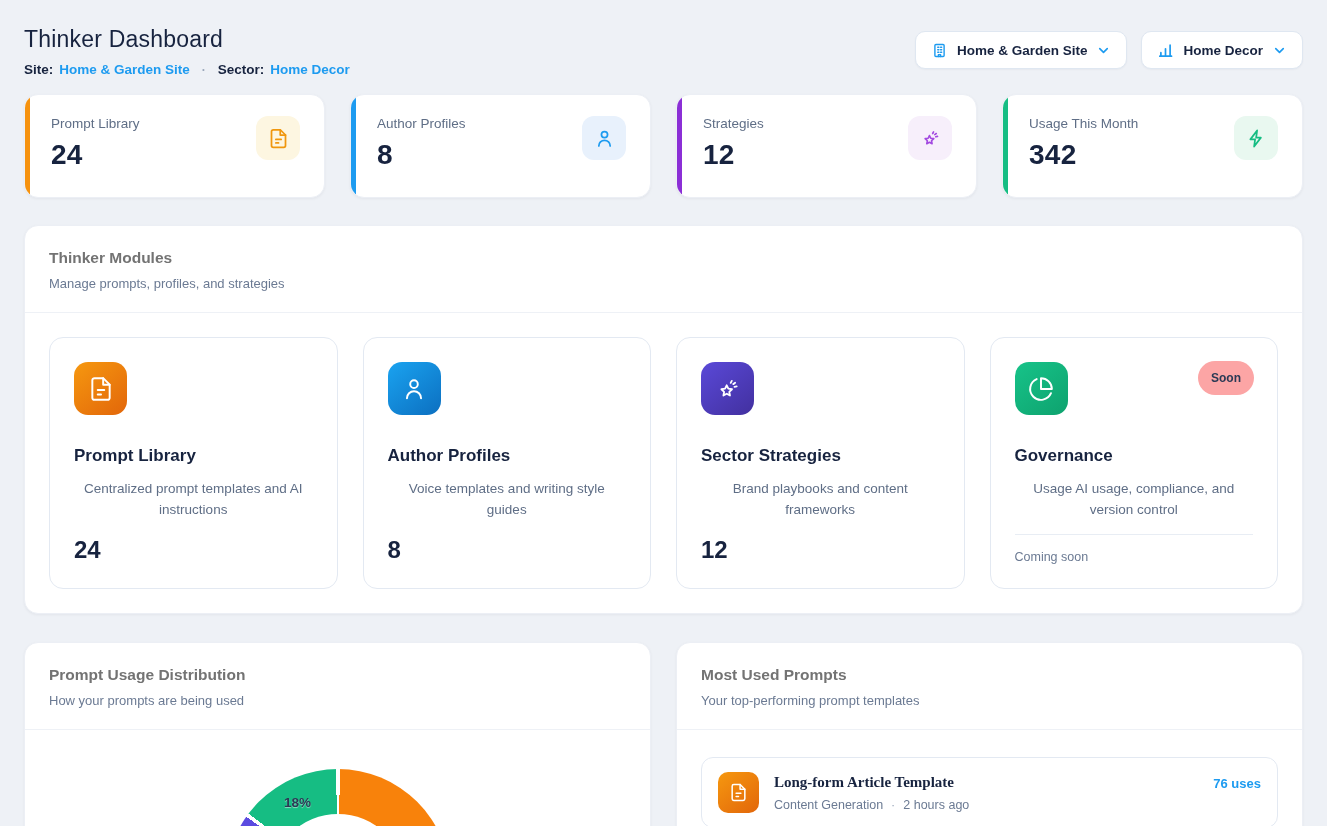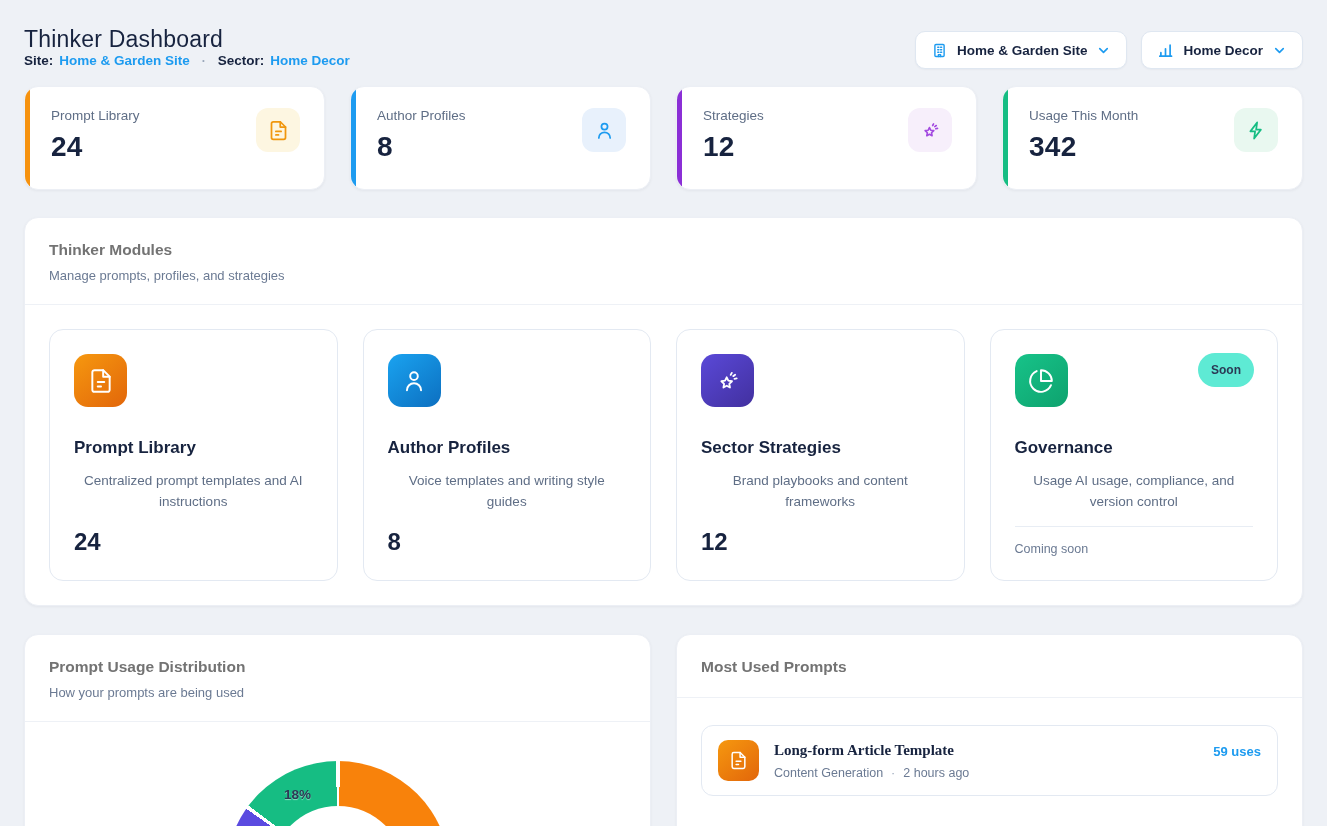--- a/index.html
+++ b/index.html
@@ -7,21 +7,21 @@
   body {
     font-family:"Liberation Sans", sans-serif;
     background:#eef1f6;
     color:#17233f;
   }
   .page { padding:26px 24px 0; }
 
   
   .header { display:flex; justify-content:space-between; align-items:flex-start; }
   .page-title { font-size:23px; font-weight:400; letter-spacing:.2px; color:#17233f; }
-  .subline { font-size:13.5px; font-weight:700; color:#17233f; display:flex; gap:6px; align-items:center; }
+  .subline { margin-top:9px; font-size:13.5px; font-weight:700; color:#17233f; display:flex; gap:6px; align-items:center; }
   .subline a { color:#1d9bf0; text-decoration:none; font-weight:700; }
   .subline .dot { color:#9aa7ba; font-weight:700; padding:0 6px; font-size:12px; }
   .selectors { display:flex; gap:14px; margin-top:5px; }
   .selector-btn {
     display:flex; align-items:center; gap:9px; height:38px; padding:0 15px;
     background:#fff; border:1px solid #dfe7f1; border-radius:10px;
     font-family:inherit; font-size:13.5px; font-weight:700; color:#17233f; cursor:pointer;
     box-shadow:0 1px 2px rgba(16,24,40,.04);
   }
   .selector-btn svg { display:block; }
@@ -60,21 +60,21 @@
   .module-1 .module-tile{ background:linear-gradient(140deg,#f6980f,#e2660a); }
   .module-2 .module-tile{ background:linear-gradient(140deg,#1aa3f0,#0c6fc0); }
   .module-3 .module-tile{ background:linear-gradient(140deg,#5a49d8,#42309f); }
   .module-4 .module-tile{ background:linear-gradient(140deg,#17c389,#0ea26e); }
   .module-title { margin-top:31px; font-size:17px; font-weight:800; color:#17233f; }
   .module-desc { margin-top:13px; font-size:13.5px; line-height:1.55; color:#5f6e86;text-align:center; }
   .module-count { margin-top:auto; font-size:24px; font-weight:800; color:#17233f; }
   .module-soon-divider { margin-top:auto; height:1px; background:#e8edf4; }
   .module-footer { margin-top:15px; font-size:12.5px; color:#6b7a93; }
   .soon-badge {
-    position:absolute; top:23px; right:23px; background:#5eead4; color:#2b3a55;
+    position:absolute; top:23px; right:23px; background:#fca5a5; color:#2b3a55;
     font-size:12px; font-weight:700; padding:10px 13px; border-radius:999px;
   }
 
   
   .bottom { display:grid; grid-template-columns:1fr 1fr; gap:25px; margin-top:28px; }
   .bottom .panel { margin-top:0; height:420px; overflow:hidden; }
   .chart-area { position:relative; height:340px; }
   .donut { position:relative; width:224px; height:224px; border-radius:50%; margin:39px auto 0; }
   .donut::after {
     content:""; position:absolute; left:50%; top:50%; width:134px; height:134px;
@@ -283,38 +283,39 @@
       <div class="chart-area">
         <div class="donut" id="donut" style="background: conic-gradient(rgb(255, 255, 255) 0deg, rgb(255, 255, 255) 1deg, rgb(248, 130, 11) 1deg, rgb(248, 130, 11) 150deg, rgb(255, 255, 255) 150deg, rgb(255, 255, 255) 152deg, rgb(29, 155, 240) 152deg, rgb(29, 155, 240) 250deg, rgb(255, 255, 255) 250deg, rgb(255, 255, 255) 252deg, rgb(91, 75, 224) 252deg, rgb(91, 75, 224) 305deg, rgb(255, 255, 255) 305deg, rgb(255, 255, 255) 307deg, rgb(22, 189, 131) 307deg, rgb(22, 189, 131) 359deg, rgb(255, 255, 255) 359deg, rgb(255, 255, 255) 360deg);">
           <span class="donut-label">18%</span>
         </div>
       </div>
     </div>
 
     <div class="panel">
       <div class="panel-head">
         <div class="panel-title">Most Used Prompts</div>
+        <div class="panel-sub">Your top-performing prompt templates</div>
       </div>
       <div class="panel-divider"></div>
       <div class="prompt-list">
         <div class="prompt-item">
           <div class="prompt-tile">
             <svg width="19" height="19" viewBox="0 0 24 24" fill="none" stroke="currentColor" stroke-width="1.9" stroke-linecap="round" stroke-linejoin="round">
                 <path d="M14 2H6a2 2 0 0 0-2 2v16a2 2 0 0 0 2 2h12a2 2 0 0 0 2-2V8z"></path>
                 <path d="M14 2v6h6"></path>
                 <path d="M9 13h6"></path>
                 <path d="M9 17h3"></path>
               </svg>
           </div>
           <div class="prompt-info">
             <div class="prompt-title">Long-form Article Template</div>
             <div class="prompt-meta">
               <span>Content Generation</span>
               <span class="dot">·</span>
               <span>2 hours ago</span>
             </div>
           </div>
-          <div class="prompt-uses">59 uses</div>
+          <div class="prompt-uses">76 uses</div>
         </div>
       </div>
     </div>
   </div>
 </div>
 
 </body></html>

